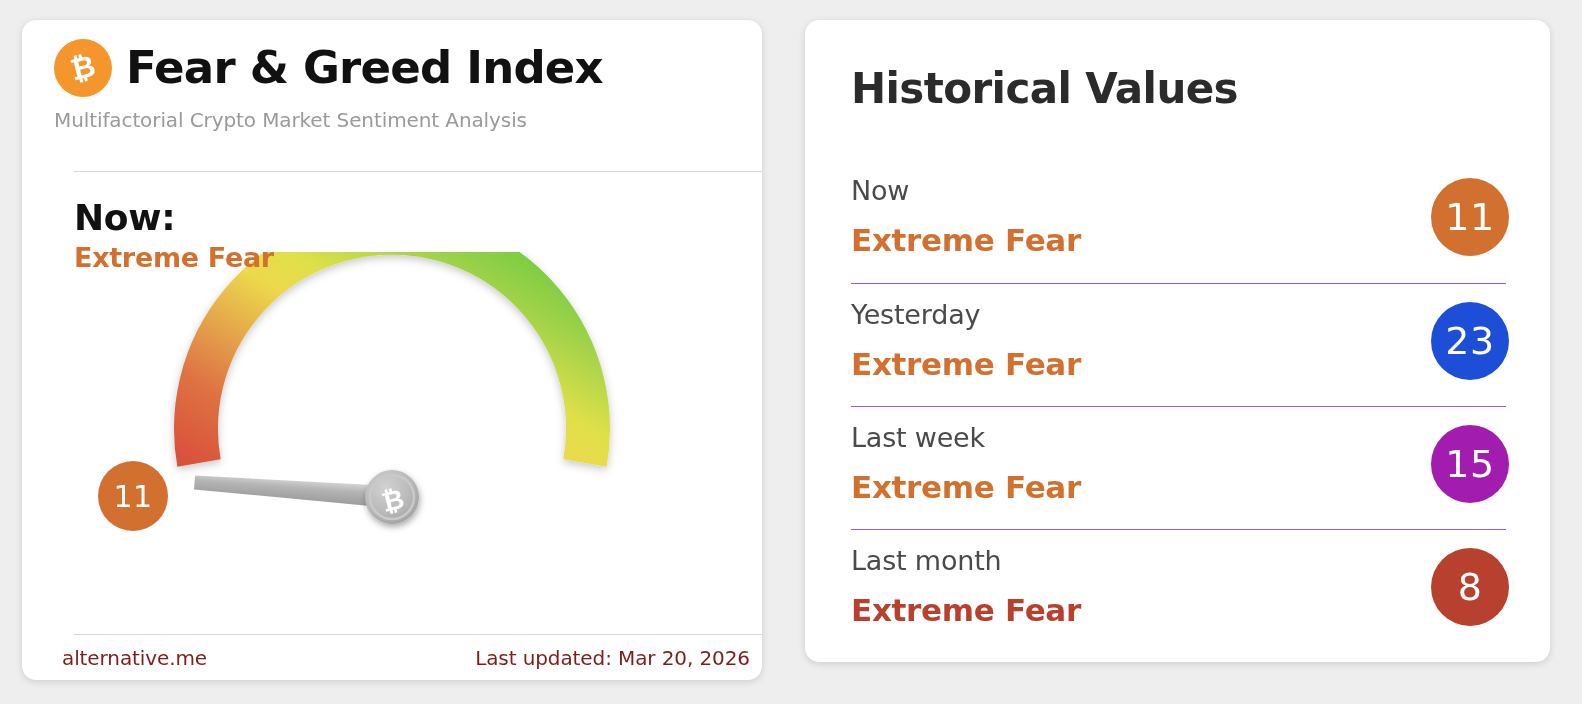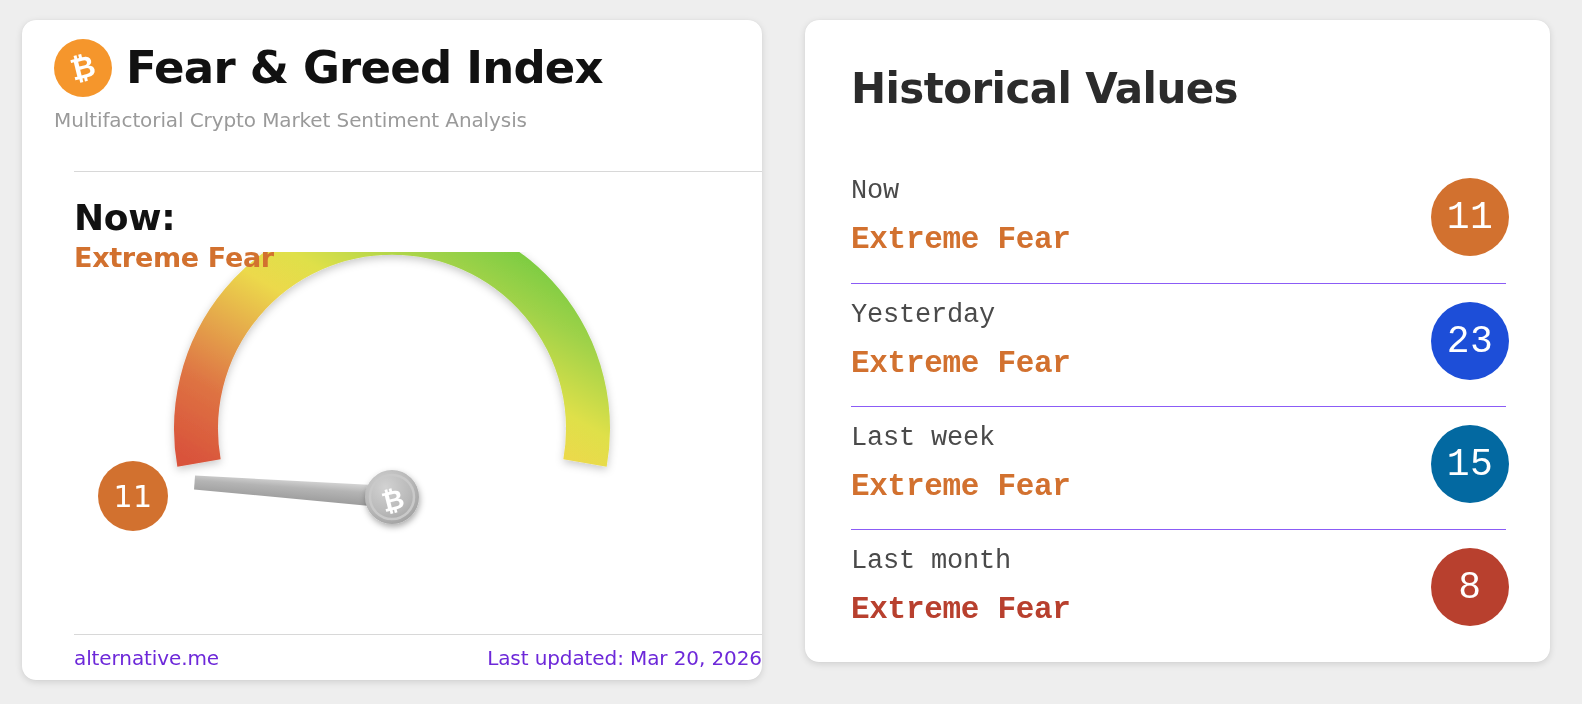--- a/index.html
+++ b/index.html
@@ -149,28 +149,28 @@
   
   #footer-divider {
     position: absolute;
     left: 52px;
     top: 614px;
     width: 688px;
   }
 
   .gauge-footer {
     position: absolute;
-    left: 52px;
+    left: 40px;
     top: 626px;
     width: 688px;
     display: flex;
     justify-content: space-between;
     align-items: baseline;
     font-size: 20px;
-    color: #6d28d9;
+    color: #7f1d1d;
     letter-spacing: -0.1px;
   }
 
   
   .hist-title {
     position: absolute;
     left: 46px;
     top: 44px;
     font-size: 42px;
     font-weight: 700;
@@ -182,21 +182,20 @@
     position: absolute;
     left: 46px;
     top: 140px;
     width: 655px;
   }
 
   .hist-row {
     position: relative;
     height: 123px;
     padding-top: 15px;
-    font-family: Liberation Mono, monospace;
   }
   .hist-row + .hist-row { border-top: 1px solid #8b5cf6; }
 
   .hist-label {
     font-size: 27px;
     color: #4a4a4a;
     font-weight: 400;
     letter-spacing: -0.2px;
     line-height: 1.2;
   }
@@ -322,21 +321,21 @@
         <div class="hist-badge" style="background: rgb(210, 113, 47);">11</div>
       </div>
       <div class="hist-row">
         <div class="hist-label">Yesterday</div>
         <div class="hist-value" style="color: rgb(210, 113, 47);">Extreme Fear</div>
         <div class="hist-badge" style="background: #1d4ed8;">23</div>
       </div>
       <div class="hist-row">
         <div class="hist-label">Last week</div>
         <div class="hist-value" style="color: rgb(210, 113, 47);">Extreme Fear</div>
-        <div class="hist-badge" style="background: #0369a1;">15</div>
+        <div class="hist-badge" style="background: #a21caf;">15</div>
       </div>
       <div class="hist-row">
         <div class="hist-label">Last month</div>
         <div class="hist-value" style="color: rgb(184, 64, 46);">Extreme Fear</div>
         <div class="hist-badge" style="background: rgb(184, 64, 46);">8</div>
       </div>
     </div>
 </section>
 
 </body></html>

